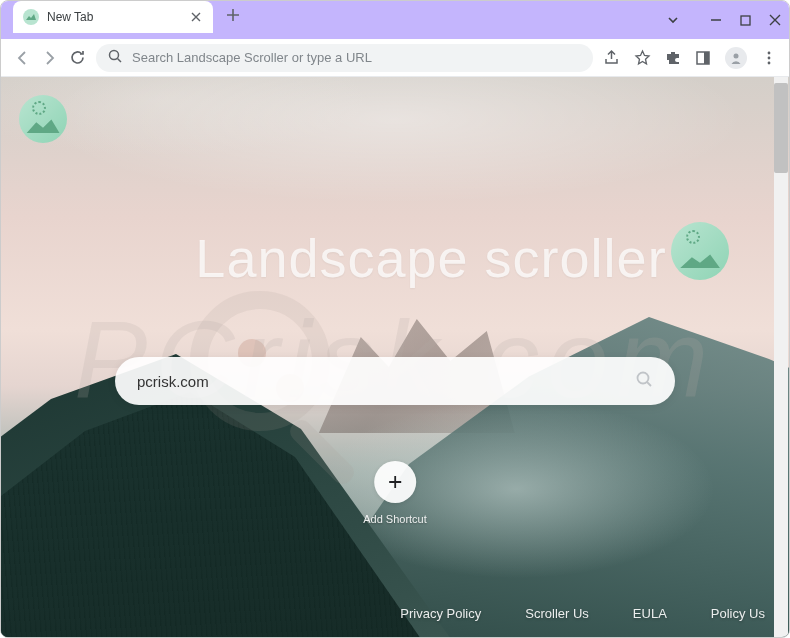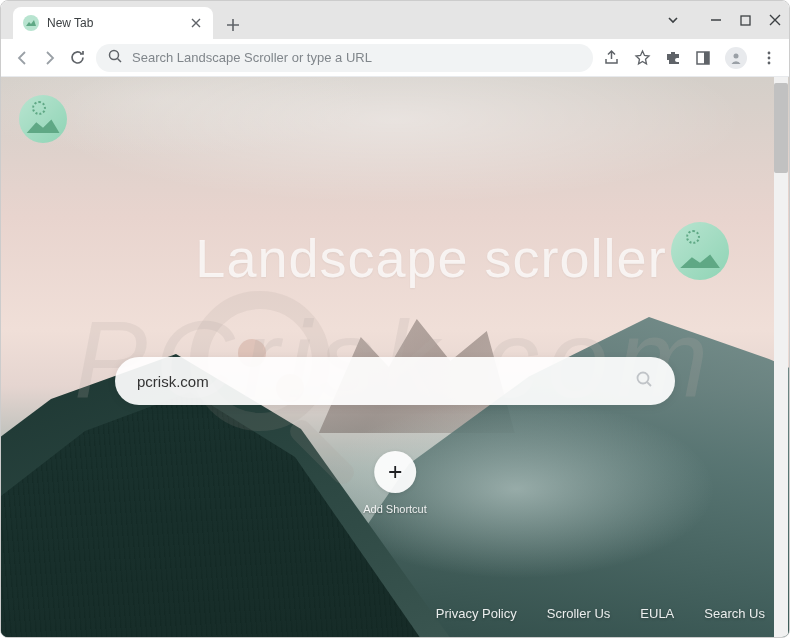--- a/index.html
+++ b/index.html
@@ -1,19 +1,19 @@
 <!DOCTYPE html>
 <html><head>
 <meta charset="utf-8">
 <style>
 * { margin: 0; padding: 0; box-sizing: border-box; font-family: -apple-system, BlinkMacSystemFont, "Segoe UI", Arial, sans-serif; }
 body { width: 790px; height: 638px; overflow: hidden; background: #fff; border: 1px solid #ccc; border-radius: 8px; position: relative; }
 
 
-.titlebar { height: 38px; background: #e5e5e5; display: flex; align-items: flex-end; padding: 0 8px; position: relative; }
+.titlebar { height: 38px; background: #c4b5fd; display: flex; align-items: flex-start; padding: 0 8px; position: relative; }
 .tab { background: #fff; height: 32px; width: 200px; border-radius: 8px 8px 0 0; display: flex; align-items: center; padding: 0 10px; position: relative; margin-left: 4px; }
 .tab-favicon { width: 16px; height: 16px; margin-right: 8px; flex-shrink: 0; }
 .tab-title { font-size: 12px; color: #3c4043; flex: 1; white-space: nowrap; overflow: hidden; }
 .tab-close { font-size: 14px; color: #5f6368; cursor: pointer; padding: 0 2px; }
 .new-tab { width: 28px; height: 28px; display: flex; align-items: center; justify-content: center; color: #5f6368; font-size: 18px; margin-left: 6px; cursor: pointer; }
 .win-controls { position: absolute; right: 8px; top: 0; height: 38px; display: flex; align-items: center; gap: 18px; }
 .win-btn { color: #3c4043; cursor: pointer; display: flex; align-items: center; justify-content: center; }
 .win-chevron { margin-right: 12px; }
 
 
@@ -49,25 +49,25 @@
 .logo-inner { width: 70%; height: 60%; position: relative; }
 .logo-inner::before { content: ''; position: absolute; bottom: 0; left: 0; right: 0; height: 14px; background: #5fa885; clip-path: polygon(0% 100%, 30% 20%, 50% 60%, 75% 0%, 100% 100%); }
 .logo-inner::after { content: ''; position: absolute; top: -4px; left: 6px; width: 10px; height: 10px; border: 2px dotted #5fa885; border-radius: 50%; }
 
 .hero-title { position: absolute; top: 150px; left: 50%; transform: translateX(-50%); font-size: 54px; font-weight: 300; color: rgba(255,255,255,0.75); letter-spacing: 1px; white-space: nowrap; text-shadow: 0 1px 2px rgba(0,0,0,0.05); margin-left: 36px; }
 
 .searchbar { position: absolute; top: 280px; left: 50%; transform: translateX(-50%); width: 560px; height: 48px; background: rgba(255,255,255,0.92); border-radius: 24px; display: flex; align-items: center; padding: 0 22px; box-shadow: 0 2px 8px rgba(0,0,0,0.08); }
 .searchbar input { border: none; background: transparent; flex: 1; font-size: 15px; color: #333; outline: none; }
 .searchbar-icon { color: #b0b4b8; }
 
-.shortcut { position: absolute; top: 374px; left: 50%; transform: translateX(-50%); }
+.shortcut { position: absolute; top: 384px; left: 50%; transform: translateX(-50%); }
 .shortcut-btn { width: 42px; height: 42px; background: rgba(255,255,255,0.92); border-radius: 50%; display: flex; align-items: center; justify-content: center; font-size: 22px; color: #333; margin: 0 auto 10px; cursor: pointer; box-shadow: 0 1px 4px rgba(0,0,0,0.1); }
 .shortcut-label { font-size: 11px; color: rgba(255,255,255,0.9); text-shadow: 0 1px 2px rgba(0,0,0,0.3); }
 
-.footer-links { position: absolute; bottom: 18px; right: 24px; display: flex; gap: 30px; }
+.footer-links { position: absolute; bottom: 18px; right: 24px; display: flex; gap: 44px; }
 .footer-links a { color: rgba(255,255,255,0.9); font-size: 13px; text-decoration: none; text-shadow: 0 1px 3px rgba(0,0,0,0.3); cursor: pointer; }
 
 .scrollbar-v { position: absolute; right: 1px; top: 76px; width: 14px; height: 560px; background: #f1f1f1; }
 .scrollbar-thumb { width: 100%; height: 90px; background: #c1c1c1; border-radius: 2px; margin-top: 6px; }
 </style>
 </head>
 <body>
 
 <div class="titlebar">
   <div class="tab">
@@ -217,19 +217,19 @@
           <path d="M8 2 V14 M2 8 H14" stroke="#202124" stroke-width="1.8"></path>
         </svg>
     </div>
     <div class="shortcut-label">Add Shortcut</div>
   </div>
 
   <div class="footer-links">
     <a>Privacy Policy</a>
     <a>Scroller Us</a>
     <a>EULA</a>
-    <a>Search Us</a>
+    <a>Policy Us</a>
   </div>
 </div>
 
 <div class="scrollbar-v">
   <div class="scrollbar-thumb"></div>
 </div>
 
 </body></html>

